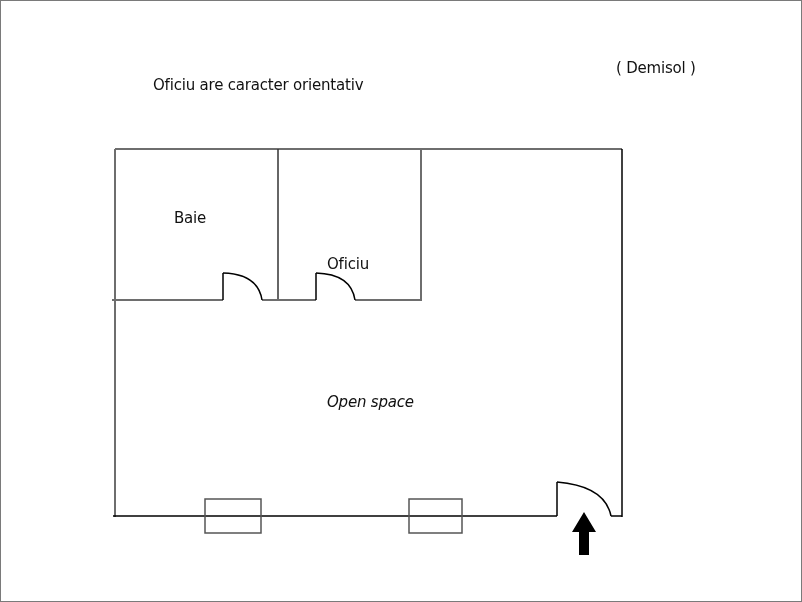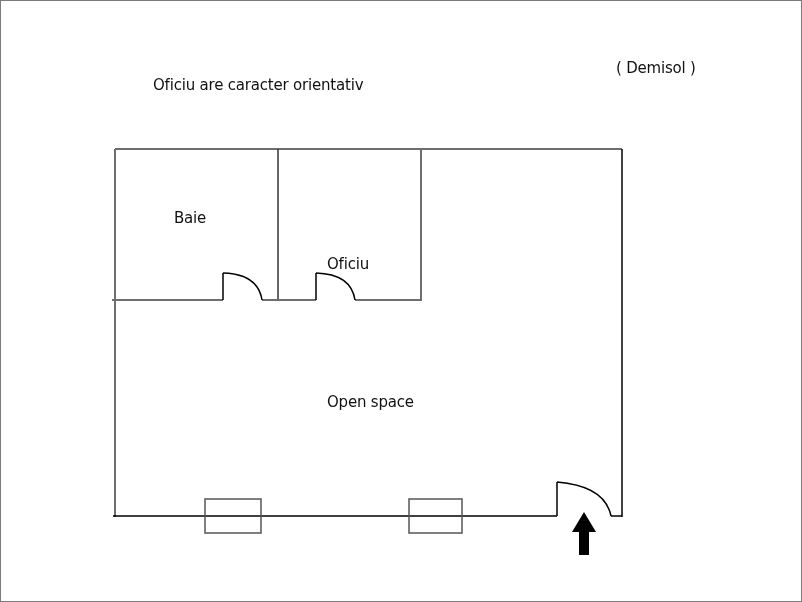--- a/index.html
+++ b/index.html
@@ -4,21 +4,21 @@
   <style>
     html, body { margin: 0; padding: 0; background: #ffffff; }
     body { width: 802px; height: 602px; position: relative; overflow: hidden; font-family: "DejaVu Sans", "Liberation Sans", sans-serif; }
     .frame { position: absolute; left: 0; top: 0; width: 800px; height: 600px; border: 1px solid #7a7a7a; box-sizing: content-box; }
     svg { position: absolute; left: 0; top: 0; }
     .label { position: absolute; color: #111; font-size: 15px; white-space: nowrap; letter-spacing: -0.2px; }
     #note { left: 153px; top: 76px; }
     #level { left: 616px; top: 59px; }
     #baie { left: 174px; top: 209px; text-align: center; }
     #oficiu { left: 327px; top: 209px; margin-top: 46px; }
-    #openspace { left: 327px; top: 393px; }
+    #openspace { left: 327px; top: 393px; font-style: italic; }
   </style>
 </head>
 <body>
 
 <div class="frame"></div>
 
 <svg width="802" height="602" viewBox="0 0 802 602">
 
   <line x1="115" y1="149" x2="622" y2="149" stroke="#6e6e6e" stroke-width="2"></line>
 

